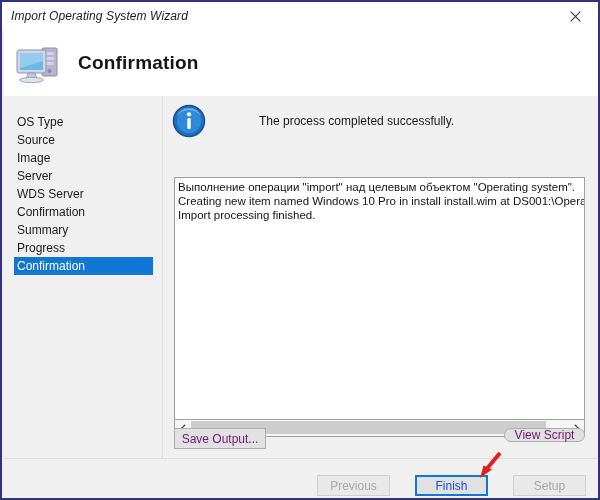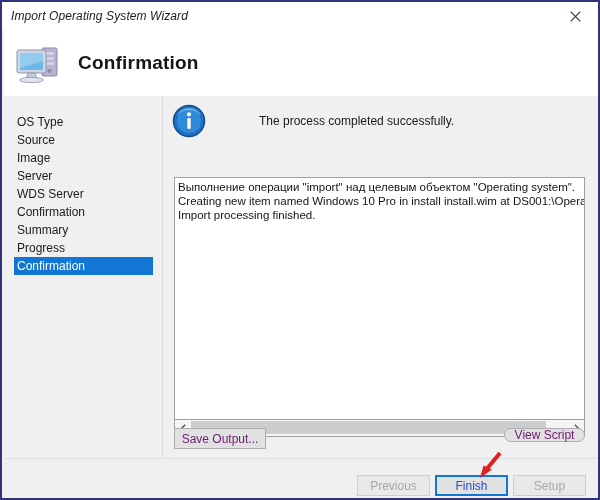--- a/index.html
+++ b/index.html
@@ -238,21 +238,21 @@
     left: 2px; top: 456px;
     width: 594px;
     height: 40px;
     background: #f0f0f0;
     border-top: 1px solid #dfdfdf;
   }
   .footer-buttons {
     position: absolute;
     right: 12px; top: 16px;
     display: flex;
-    gap: 5px;
+    gap: 25px;
   }
   .nav-btn {
     width: 73px;
     height: 21px;
     box-sizing: border-box;
     border: 1px solid #cfcfcf;
     background: #e9e9e9;
     font-size: 12px;
     color: #a6a6a6;
     display: flex;

